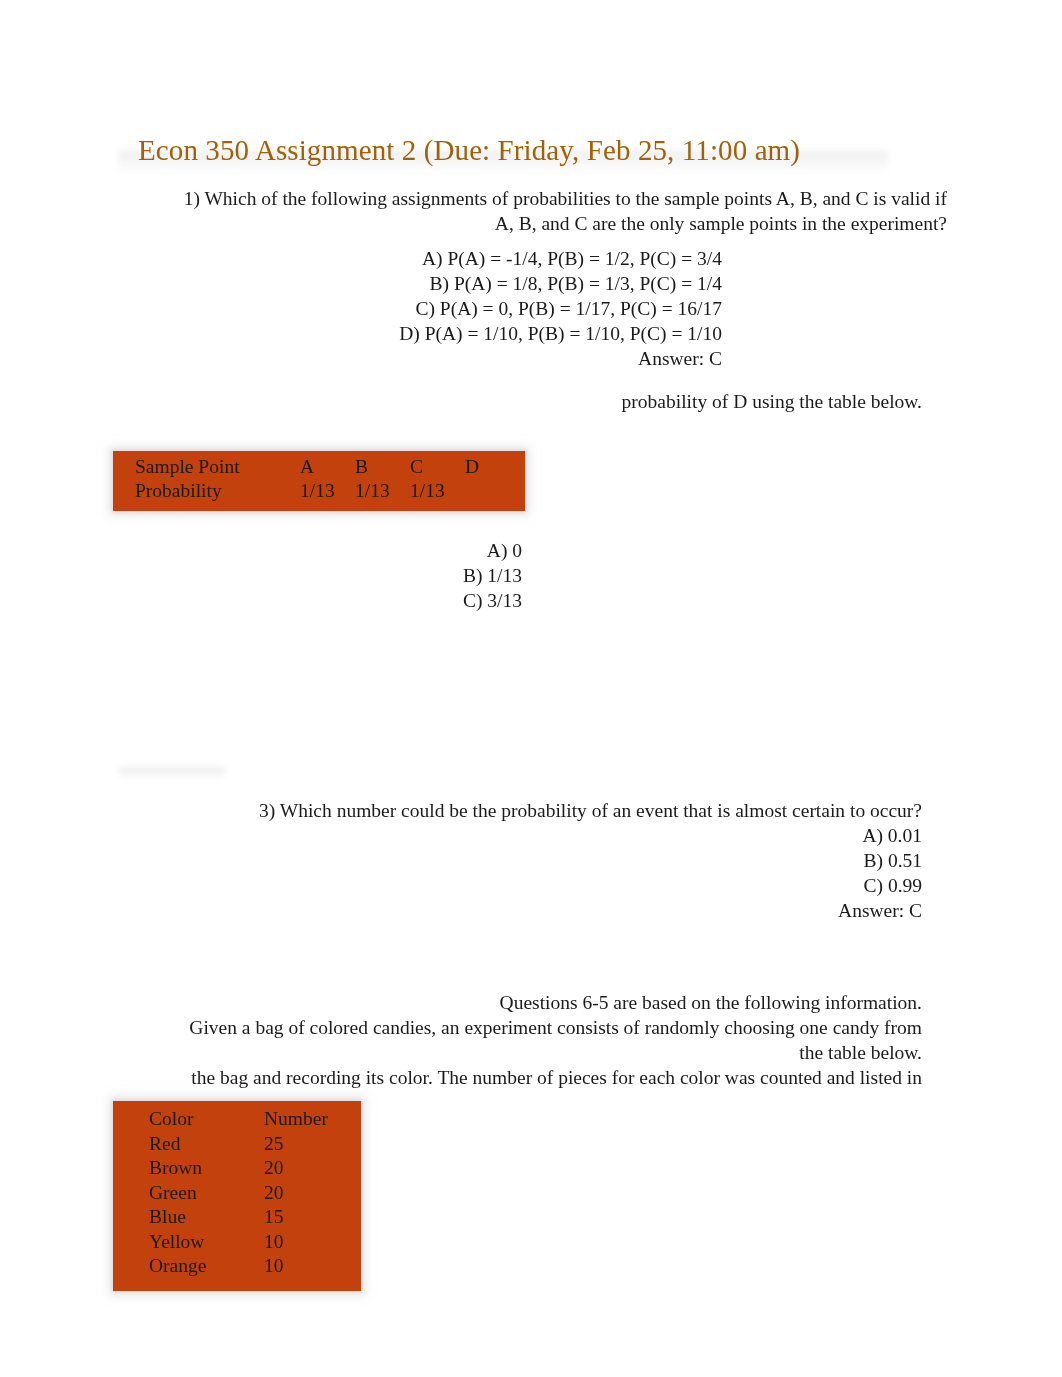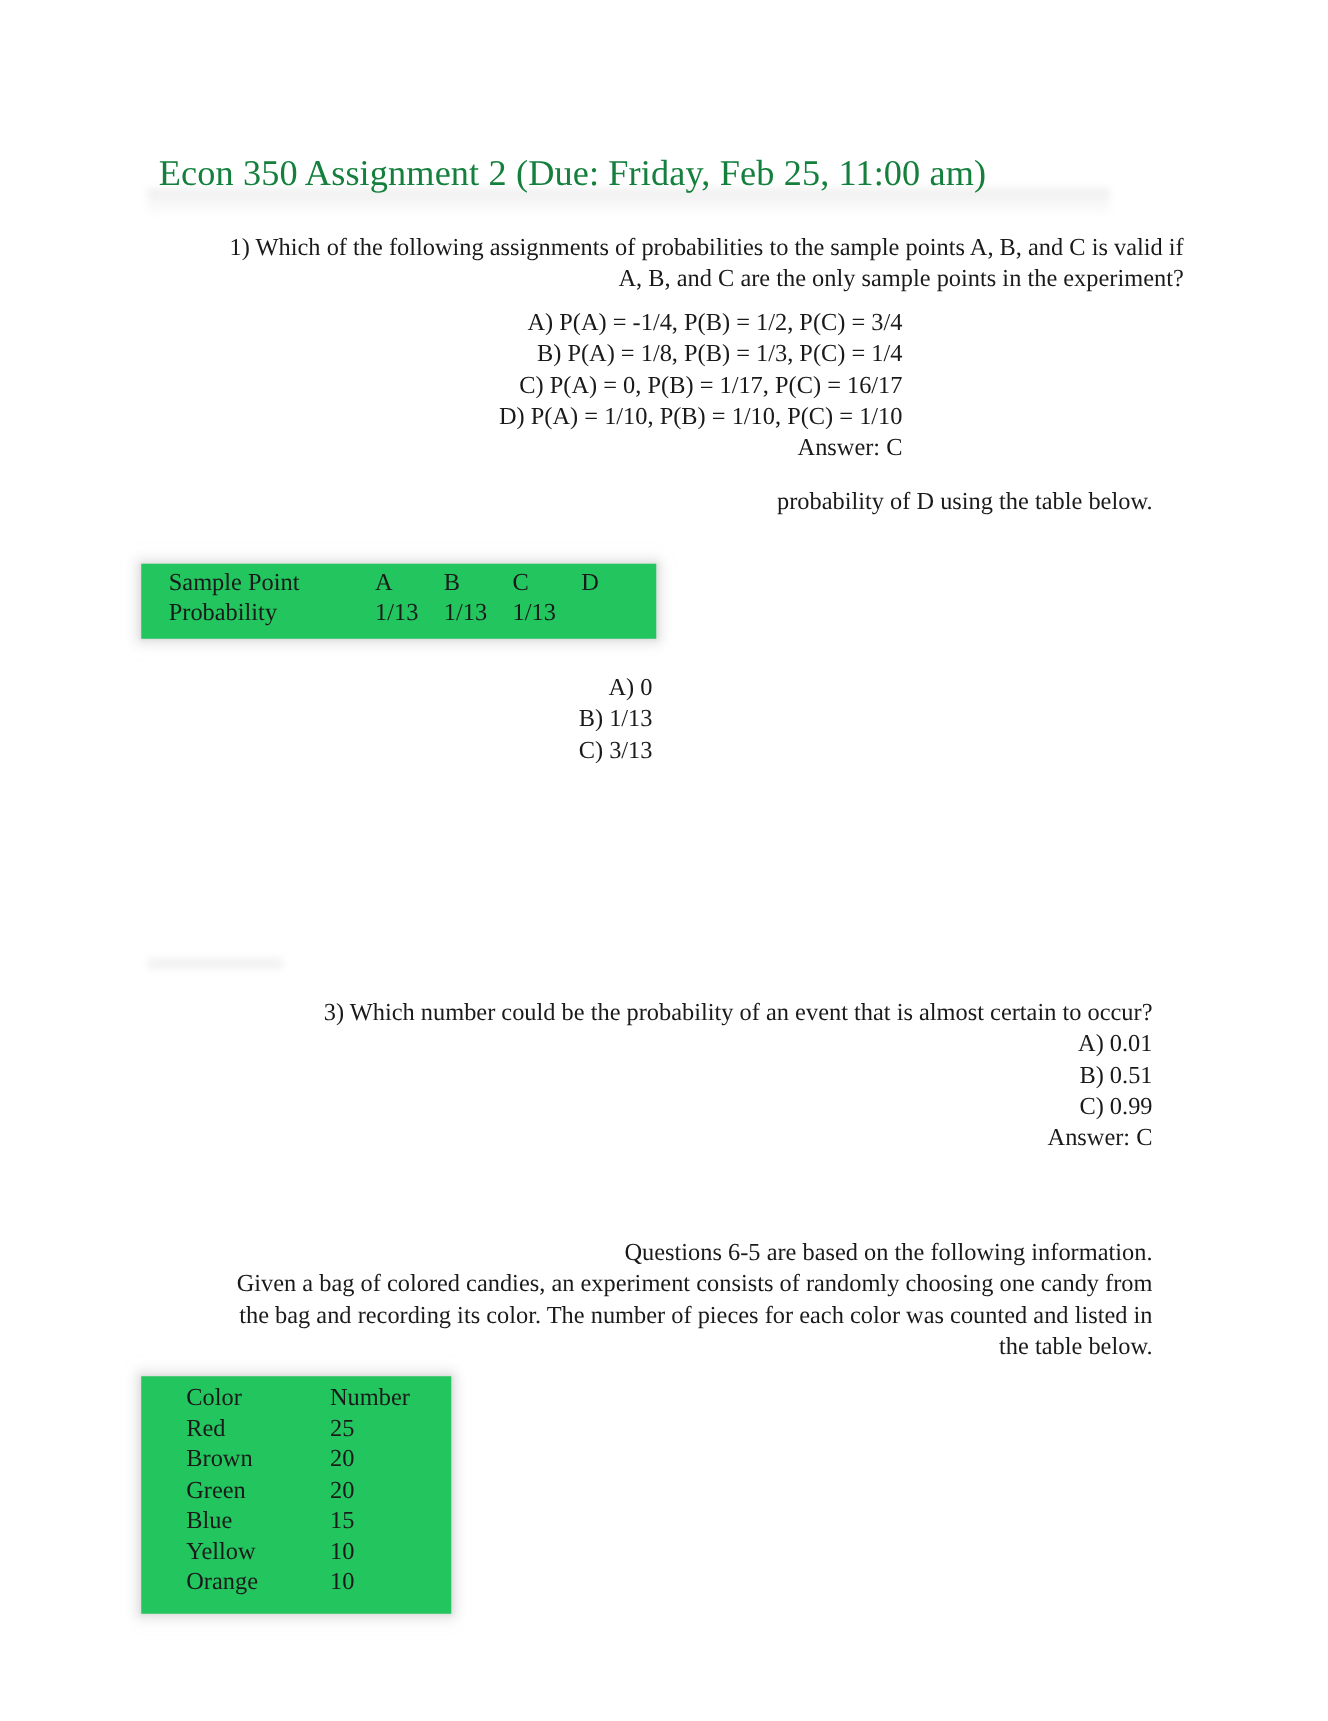--- a/index.html
+++ b/index.html
@@ -30,25 +30,25 @@
     top: 118px;
     width: 830px;
   }
 
   
   .doc-title {
     font-size: 29px;
     line-height: 1.15;
     font-weight: normal;
     letter-spacing: 0.1px;
-    margin: 5px;
+    margin: 16px;
     padding: 0;
     white-space: nowrap;
     position: relative;
-    color: #15803d;
+    color: #a16207;
   }
   .title-shadow {
     position: absolute;
     left: 118px;
     top: 151px;
     width: 770px;
     height: 23px;
     background: linear-gradient(to bottom,
                 rgba(150,150,150,0.17) 0%,
                 rgba(170,170,170,0.10) 45%,
@@ -69,21 +69,21 @@
   .block-q2 { position: absolute; left: 0; top: 271px; width: 800px; }
   .block-opts2 { position: absolute; left: 0; top: 420px; width: 400px; }
   .block-q3 { position: absolute; left: 0; top: 680px; width: 800px; }
   .block-q45 { position: absolute; left: 0; top: 872px; width: 800px; }
 
   .line { display: block; white-space: pre-wrap; }
 
   
   .table-wrap {
     position: absolute;
-    background: #22c55e;
+    background: #c2410c;
     box-shadow: 0 0 9px 4px rgba(205,205,205,0.55),
                 0 0 3px 1px rgba(215,215,215,0.6);
   }
   .table-sample {
     left: 113px;
     top: 451px;
     width: 412px;
     height: 60px;
   }
   .table-colors {
@@ -176,22 +176,22 @@
         <span class="line">B) 0.51</span>
         <span class="line">C) 0.99</span>
         <span class="line">Answer: C</span>
       </p>
     </div>
 
     <div class="block-q45">
       <p class="para">
         <span class="line">Questions 6-5 are based on the following information.</span>
         <span class="line">Given a bag of colored candies, an experiment consists of randomly choosing one candy from</span>
+        <span class="line">the table below.</span>
         <span class="line">the bag and recording its color. The number of pieces for each color was counted and listed in</span>
-        <span class="line">the table below.</span>
       </p>
     </div>
 
   </div>
 
   <div class="table-wrap table-sample">
     <table class="doc-table">
       <tbody>
         <tr>
           <td class="cell-label">Sample Point</td>

